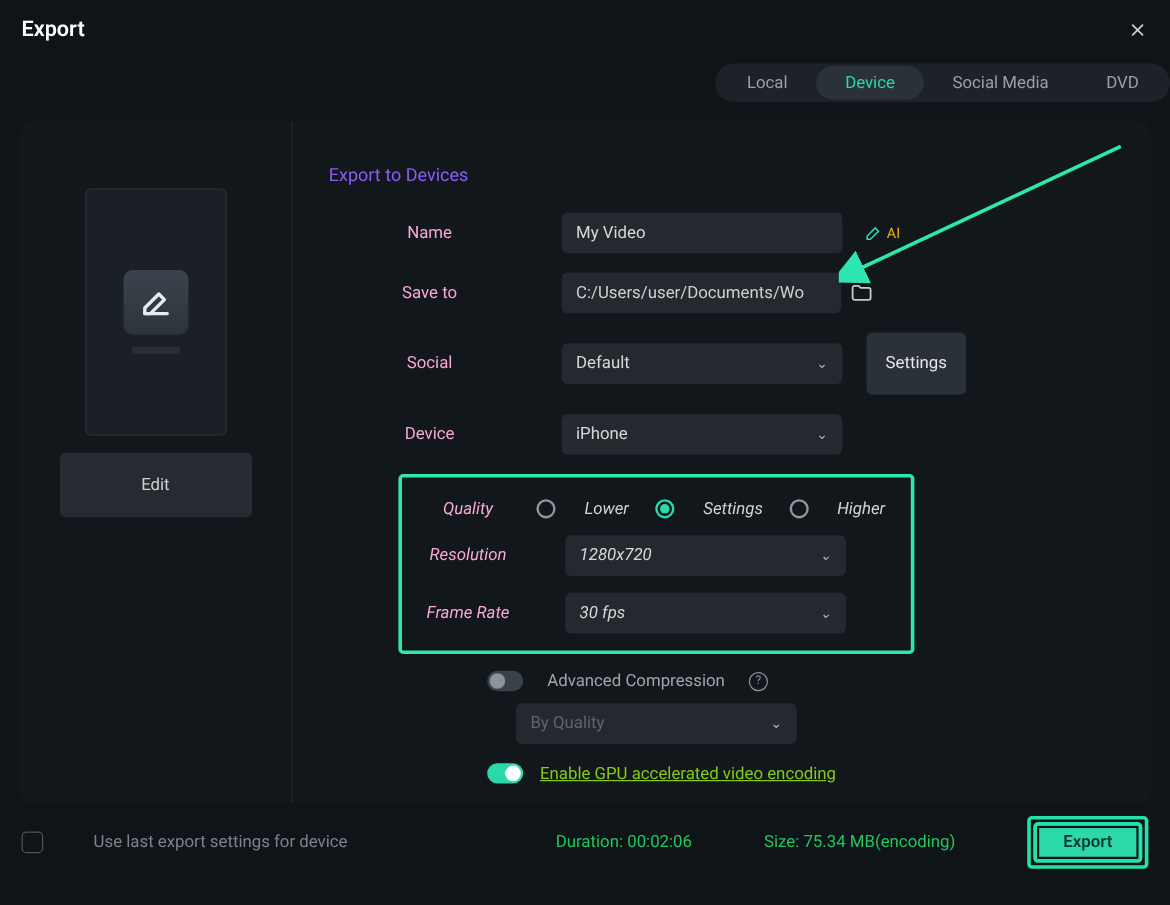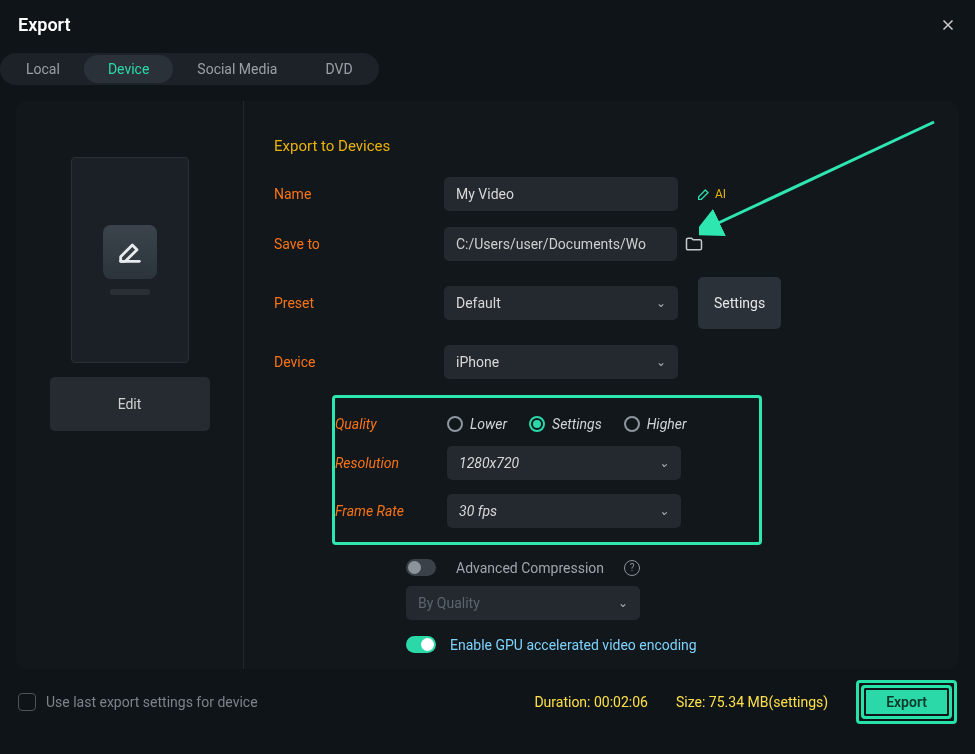--- a/index.html
+++ b/index.html
@@ -15,21 +15,21 @@
     display: flex;
     justify-content: space-between;
     align-items: center;
     padding: 14px 18px 8px 18px;
   }
   .titlebar h1 { font-size: 18px; font-weight: 600; color: #fff; }
   .close-x { width: 18px; height: 18px; cursor: pointer; color: #ccc; }
 
   .tabs {
     display: flex;
-    justify-content: flex-start;
+    justify-content: flex-end;
     padding: 10px 0 16px 0;
   }
   .tab-group {
     display: flex;
     background: #1c2228;
     border-radius: 18px;
     padding: 2px;
   }
   .tab {
     padding: 6px 24px;
@@ -88,44 +88,44 @@
     font-size: 14px;
     color: #d0d0d0;
     cursor: pointer;
   }
 
   .form-col {
     flex: 1;
     padding: 36px 30px 0 30px;
     position: relative;
   }
-  .section-title { font-size: 15px; color: #eab308; margin-bottom: 22px; }
+  .section-title { font-size: 15px; color: #8b5cf6; margin-bottom: 22px; }
 
   .row {
     display: flex;
     align-items: center;
     margin-bottom: 16px;
   }
   .row-label {
     width: 170px;
-    text-align: left;
+    text-align: center;
     padding-right: 2px;
     font-size: 14px;
-    color: #f97316;
+    color: #f9a8d4;
   }
   .input, .select {
     background: #23292f;
     border: none;
     border-radius: 5px;
     height: 34px;
     padding: 0 12px;
     font-size: 14px;
     color: #d8d8d8;
     width: 234px;
-    display:flex; align-items:center; justify-content:space-between;
+    display:flex; align-items:center; justify-content:space-between;margin-left:24px;
   }
   .select.disabled { color:#5d646b; }
   .chev { color:#a9afb6; font-size:12px; }
   .path-input { width: 233px; color:#cfcfcf; overflow:hidden; white-space:nowrap; }
   .folder-btn {
     width: 34px; height:34px; display:flex;align-items:center;justify-content:center;
     cursor:pointer;
   }
   .ai-btn { margin-left:18px; color:#eab308; display:flex; align-items:center; gap:3px; font-size:12px; cursor:pointer;}
   .settings-btn {
@@ -146,60 +146,60 @@
     width: 430px;
     position: relative;
     left: 68px;
     font-style: italic;
   }
   .highlight-box .row { margin-bottom: 14px; }
   .highlight-box .row-label { width: 112px; }
 
   .radio-group { display:flex; gap:22px; align-items:center; }
   .radio {
-    display:flex; align-items:flex-start; gap:7px;
+    display:flex; align-items:flex-start; gap:24px;
     font-size:14px; color:#d0d4d8; cursor:pointer;
   }
   .radio-circle {
     width:16px;height:16px;border-radius:50%;
     border:2px solid #8e969e;
     display:flex;align-items:center;justify-content:center;
   }
   .radio.sel .radio-circle { border-color:#2bd9a8; }
   .radio.sel .radio-dot { width:8px;height:8px;border-radius:50%;background:#2bd9a8;}
 
   .toggle-row { display:flex; align-items:center; gap:14px; margin-left:132px; margin-top:8px;}
   .toggle-row.sub { margin-bottom: 10px; gap: 20px; }
   .toggle {
     width:30px;height:17px;border-radius:10px;background:#3a4148;
     position:relative; cursor:pointer;
   }
   .toggle .knob{position:absolute;width:13px;height:13px;border-radius:50%;background:#8c939a;top:2px;left:2px;}
   .toggle.on{background:#2bd9a8;}
   .toggle.on .knob{background:#fff;left:15px;}
   .toggle-label{font-size:14px;color:#a0a6ad;}
-  .toggle-label.on{color:#7dd3fc;}
+  .toggle-label.on{color:#84cc16;text-decoration:underline;}
   .help-circle{width:16px;height:16px;border:1.5px solid #8b929a;border-radius:50%;display:flex;align-items:center;justify-content:center;font-size:10px;color:#8b929a;}
 
   .arrow{
     position:absolute;
     top: 16px; right: 20px;
     pointer-events:none;
   }
 
   .footer{
     display:flex; align-items:center; padding: 0 18px;
     height: 42px;
-    font-size:14px; color:#7d838a;
+    font-size:14px; color:#7d838a;gap:32px;
   }
   .chk{
     width:18px;height:18px;border:1.5px solid #4c5359;border-radius:4px;margin-right:10px;cursor:pointer;
   }
   .foot-spacer{flex:1;}
-  .foot-meta{color:#fde047; margin-right:28px;}
+  .foot-meta{color:#22c55e; margin-right:28px;}
   .export-btn{
     border:3px solid #26e2a9;
     background:#2bd9a8;
     color:#0b3829;
     font-weight:600;
     padding:6px 22px;
     border-radius:4px;
     font-size:14px;
     cursor:pointer;
     box-shadow: 0 0 0 2px #0f1419 inset;
@@ -272,21 +272,21 @@
           <span>C:/Users/user/Documents/Wo</span>
         </div>
       <div class="folder-btn">
         <svg width="20" height="20" viewBox="0 0 24 24" fill="none" stroke="#c7cbd0" stroke-width="1.8">
             <path d="M3 7a2 2 0 0 1 2-2h4l2 2h8a2 2 0 0 1 2 2v8a2 2 0 0 1-2 2H5a2 2 0 0 1-2-2V7z"></path>
           </svg>
       </div>
     </div>
 
     <div class="row">
-      <div class="row-label">Preset</div>
+      <div class="row-label">Social</div>
       <div class="select">
         <span>Default</span>
           <span class="chev">⌄</span>
       </div>
       <div class="settings-btn">Settings</div>
     </div>
 
     <div class="row">
       <div class="row-label">Device</div>
       <div class="select">
@@ -354,18 +354,18 @@
 </div>
 
 <div class="footer">
   <div class="chk"></div>
   <span>Use last export settings for device</span>
   <div class="foot-spacer"></div>
   <span class="foot-meta">
     <span>Duration:</span> <span class="b">00:02:06</span>
   </span>
   <span class="foot-meta">
-    <span>Size:</span> <span class="b">75.34 MB</span><span>(settings)</span>
+    <span>Size:</span> <span class="b">75.34 MB</span><span>(encoding)</span>
   </span>
   <div class="export-outline">
     <div class="export-btn">Export</div>
   </div>
 </div>
 
 </body></html>

